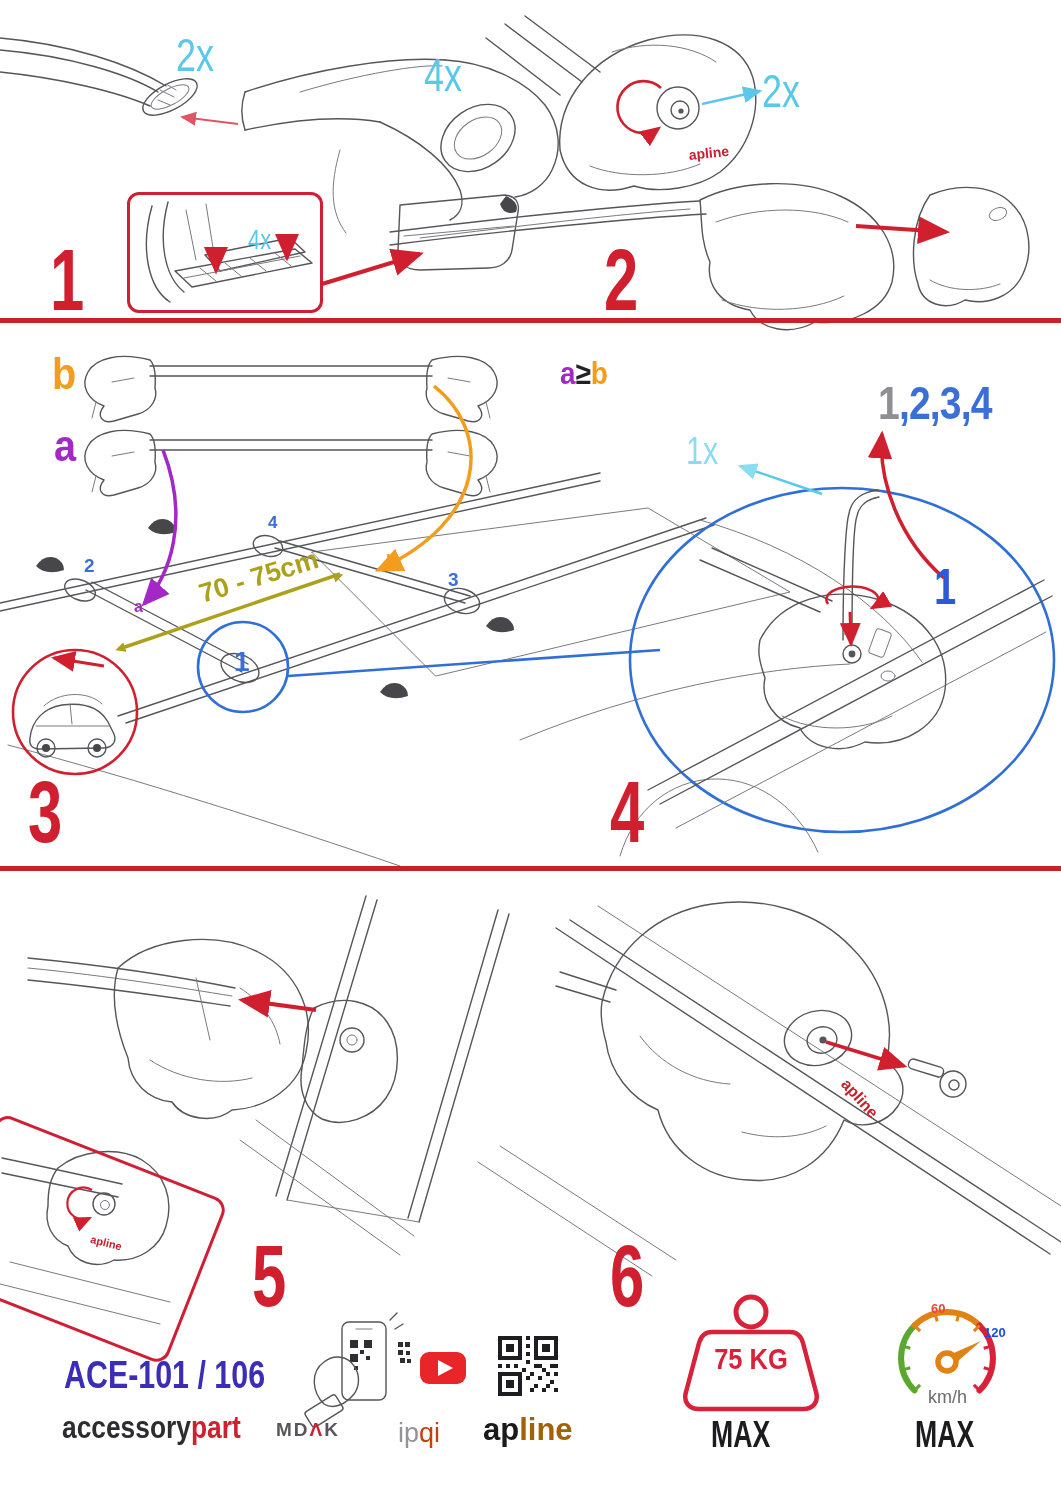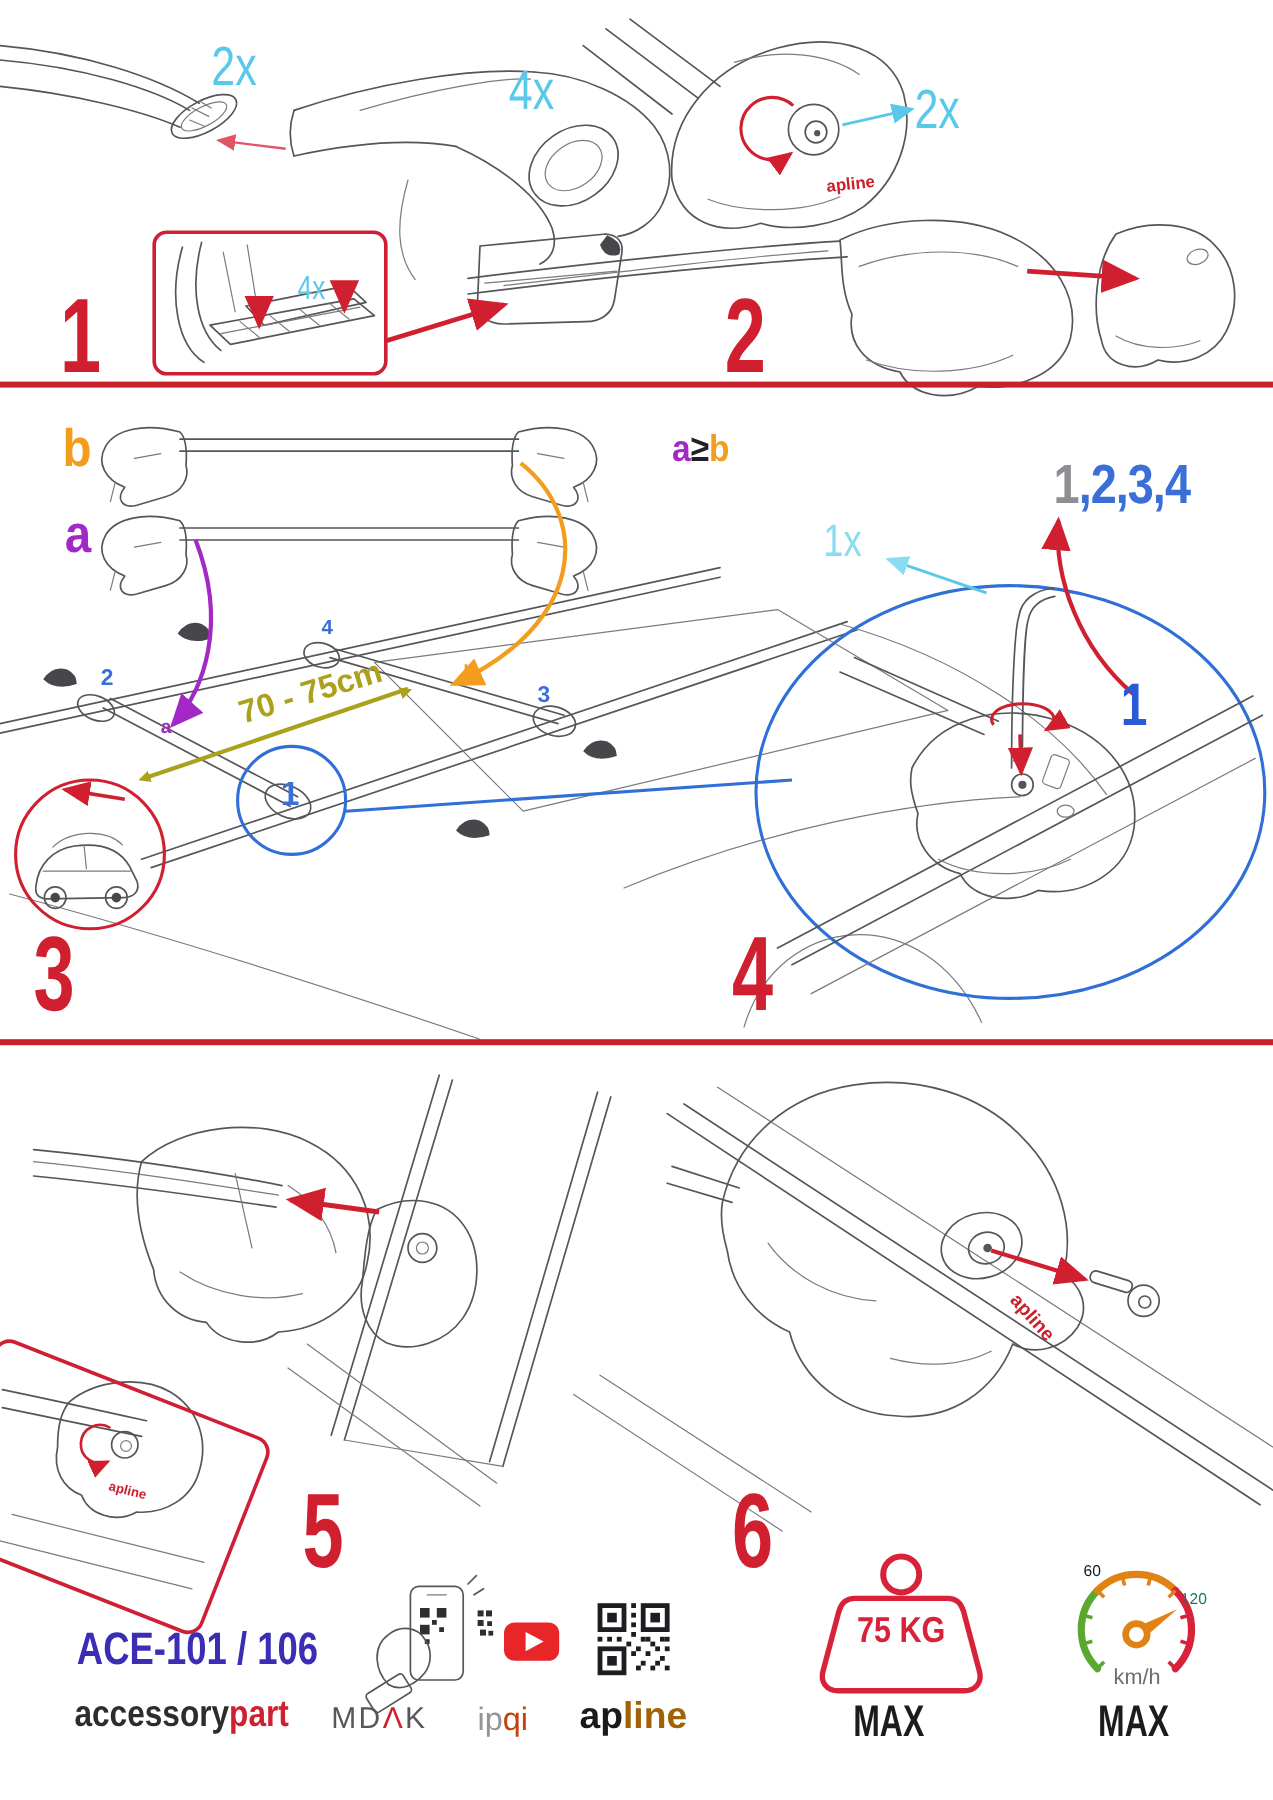--- a/index.html
+++ b/index.html
@@ -358,30 +358,30 @@
   <div class="lbl" style="left:934px;top:562px;font-size:50px;font-weight:700;color:#2a5ad6;transform:scaleX(0.8)">1</div>
 
   <div class="lbl foot-logo" style="left:688px;top:148px;font-size:14px;transform:rotate(-6deg)">apline</div>
   <div class="lbl foot-logo" style="left:92px;top:1234px;font-size:11px;transform:rotate(14deg)">apline</div>
   <div class="lbl foot-logo" style="left:850px;top:1076px;font-size:16px;transform:rotate(48deg)">apline</div>
 
   <div class="lbl" style="left:64px;top:1356px;font-size:38px;font-weight:700;color:#3b2db5;transform:scaleX(0.8)">ACE-101 / 106</div>
   <div class="lbl" style="left:62px;top:1412px;font-size:31px;font-weight:700;transform:scaleX(0.85)">
     <span style="color:#2d2d2f">accessory</span><span style="color:#d0202f">part</span>
   </div>
-  <div class="lbl" style="left:276px;top:1420px;font-size:25px;font-weight:400;letter-spacing:2px">
+  <div class="lbl" style="left:276px;top:1420px;font-size:19px;font-weight:700;letter-spacing:2px">
     <span style="color:#57575a">MD</span><span style="color:#d0202f">Λ</span><span style="color:#57575a">K</span>
   </div>
   <div class="lbl" style="left:398px;top:1420px;font-size:27px">
     <span style="color:#939398">ip</span><span style="color:#c2410c">qi</span>
   </div>
   <div class="lbl" style="left:483px;top:1414px;font-size:31px;font-weight:700">
     <span style="color:#1a1a1a">ap</span><span style="color:#a16207">line</span>
   </div>
 
   <div class="lbl" style="left:701px;top:1344px;width:100px;text-align:center;font-size:30px;font-weight:700;color:#d7223a;transform:scaleX(0.85);transform-origin:center top">75 KG</div>
   <div class="lbl max-label" style="left:711px;top:1416px">MAX</div>
-  <div class="lbl" style="left:903px;top:1302px;font-size:13px;font-weight:400;color:#0f172a">60</div>
-  <div class="lbl" style="left:984px;top:1326px;font-size:13px;font-weight:400;color:#0f766e">120</div>
+  <div class="lbl" style="left:931px;top:1302px;font-size:13px;font-weight:700;color:#ef4444">60</div>
+  <div class="lbl" style="left:984px;top:1326px;font-size:13px;font-weight:700;color:#1d4ed8">120</div>
   <div class="lbl" style="left:928px;top:1388px;font-size:18px;color:#6c6c70">km/h</div>
   <div class="lbl max-label" style="left:915px;top:1416px">MAX</div>
 
 </div>
 
 </body></html>

